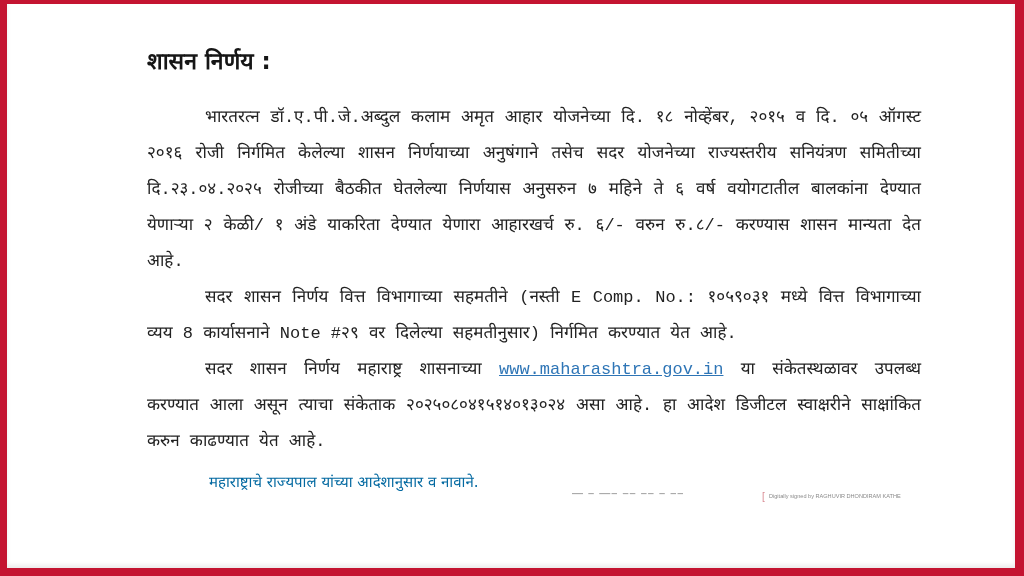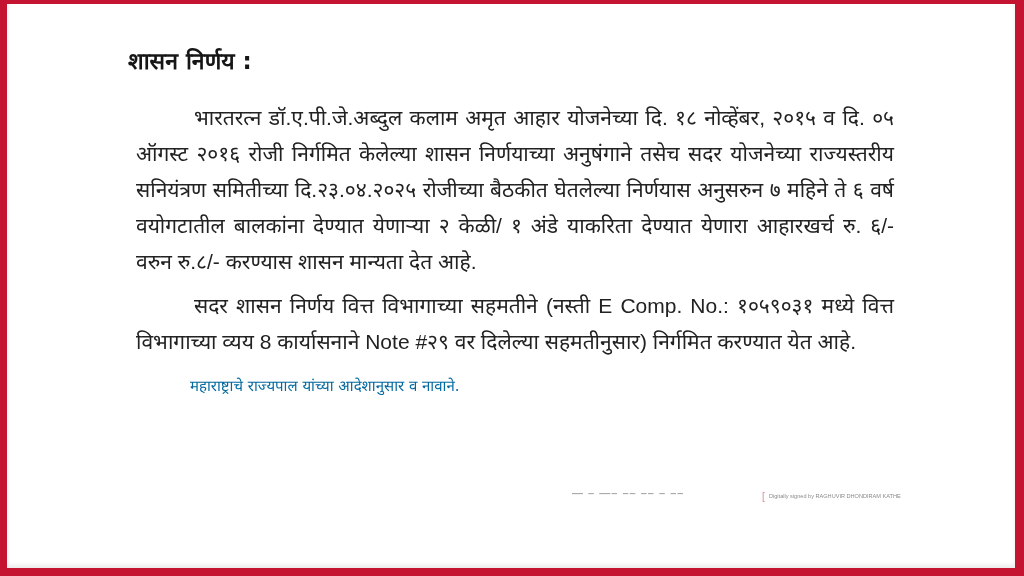--- a/index.html
+++ b/index.html
@@ -11,37 +11,37 @@
     overflow: hidden;
   }
   .doc-page {
     position: absolute;
     left: 7px; top: 4px; right: 9px; bottom: 8px;
     background: #ffffff;
     box-shadow: inset 0 -3px 4px rgba(0,0,0,0.08);
   }
   .doc-content {
     position: absolute;
-    left: 121px; top: 40px; width: 774px;
+    left: 140px; top: 40px; width: 774px;
     color: #1f1f1f;
   }
   .doc-heading {
     font-family: "DejaVu Sans", "Liberation Sans", sans-serif;
     font-weight: bold;
     font-size: 23px;
     margin: 0 0 24px 0;
     color: #161616;
   }
   .doc-para {
-    font-family: Liberation Sans, sans-serif;
-    font-size: 21px;
+    font-family: Liberation Mono, monospace;
+    font-size: 17px;
     line-height: 36px;
     text-align: justify;
     text-indent: 58px;
-    margin: 8px;
+    margin: 0;
     color: #222222;
   }
   .doc-link {
     color: #2e75b6;
     text-decoration: underline;
     cursor: pointer;
   }
   .closing-line {
     font-family: "DejaVu Sans", "Liberation Sans", sans-serif;
     font-size: 15px;
@@ -90,20 +90,21 @@
 
 <div class="doc-page">
 
   <div class="doc-content">
     <h2 class="doc-heading">शासन निर्णय :</h2>
 
     <p class="doc-para">भारतरत्न डॉ.ए.पी.जे.अब्दुल कलाम अमृत आहार योजनेच्या दि. १८ नोव्हेंबर, २०१५ व दि. ०५ ऑगस्ट २०१६ रोजी निर्गमित केलेल्या शासन निर्णयाच्या अनुषंगाने तसेच सदर योजनेच्या राज्यस्तरीय सनियंत्रण समितीच्या दि.२३.०४.२०२५ रोजीच्या बैठकीत घेतलेल्या निर्णयास अनुसरुन ७ महिने ते ६ वर्ष वयोगटातील बालकांना देण्यात येणाऱ्या २ केळी/ १ अंडे याकरिता देण्यात येणारा आहारखर्च रु. ६/-  वरुन रु.८/-  करण्यास शासन मान्यता देत आहे.</p>
 
     <p class="doc-para">सदर शासन निर्णय वित्त विभागाच्या सहमतीने (नस्ती E Comp. No.: १०५९०३१ मध्ये वित्त विभागाच्या व्यय 8 कार्यासनाने Note #२९ वर दिलेल्या सहमतीनुसार) निर्गमित करण्यात येत आहे.</p>
 
+    <p class="doc-para"><span>सदर शासन निर्णय महाराष्ट्र शासनाच्या </span><a class="doc-link">www.maharashtra.gov.in</a><span> या संकेतस्थळावर उपलब्ध करण्यात आला असून त्याचा संकेताक २०२५०८०४१५१४०१३०२४ असा आहे. हा आदेश डिजीटल स्वाक्षरीने साक्षांकित करुन काढण्यात येत आहे.</span></p>
 
     <p class="closing-line">महाराष्ट्राचे राज्यपाल यांच्या आदेशानुसार व नावाने.</p>
   </div>
 
   <div class="sig-partial">— –  —– –– –– – ––</div>
 
   <div class="sig-digital">
     <span class="sig-bracket">[</span>
     <span class="sig-digital-text">Digitally signed by RAGHUVIR DHONDIRAM KATHE</span>
   </div>

